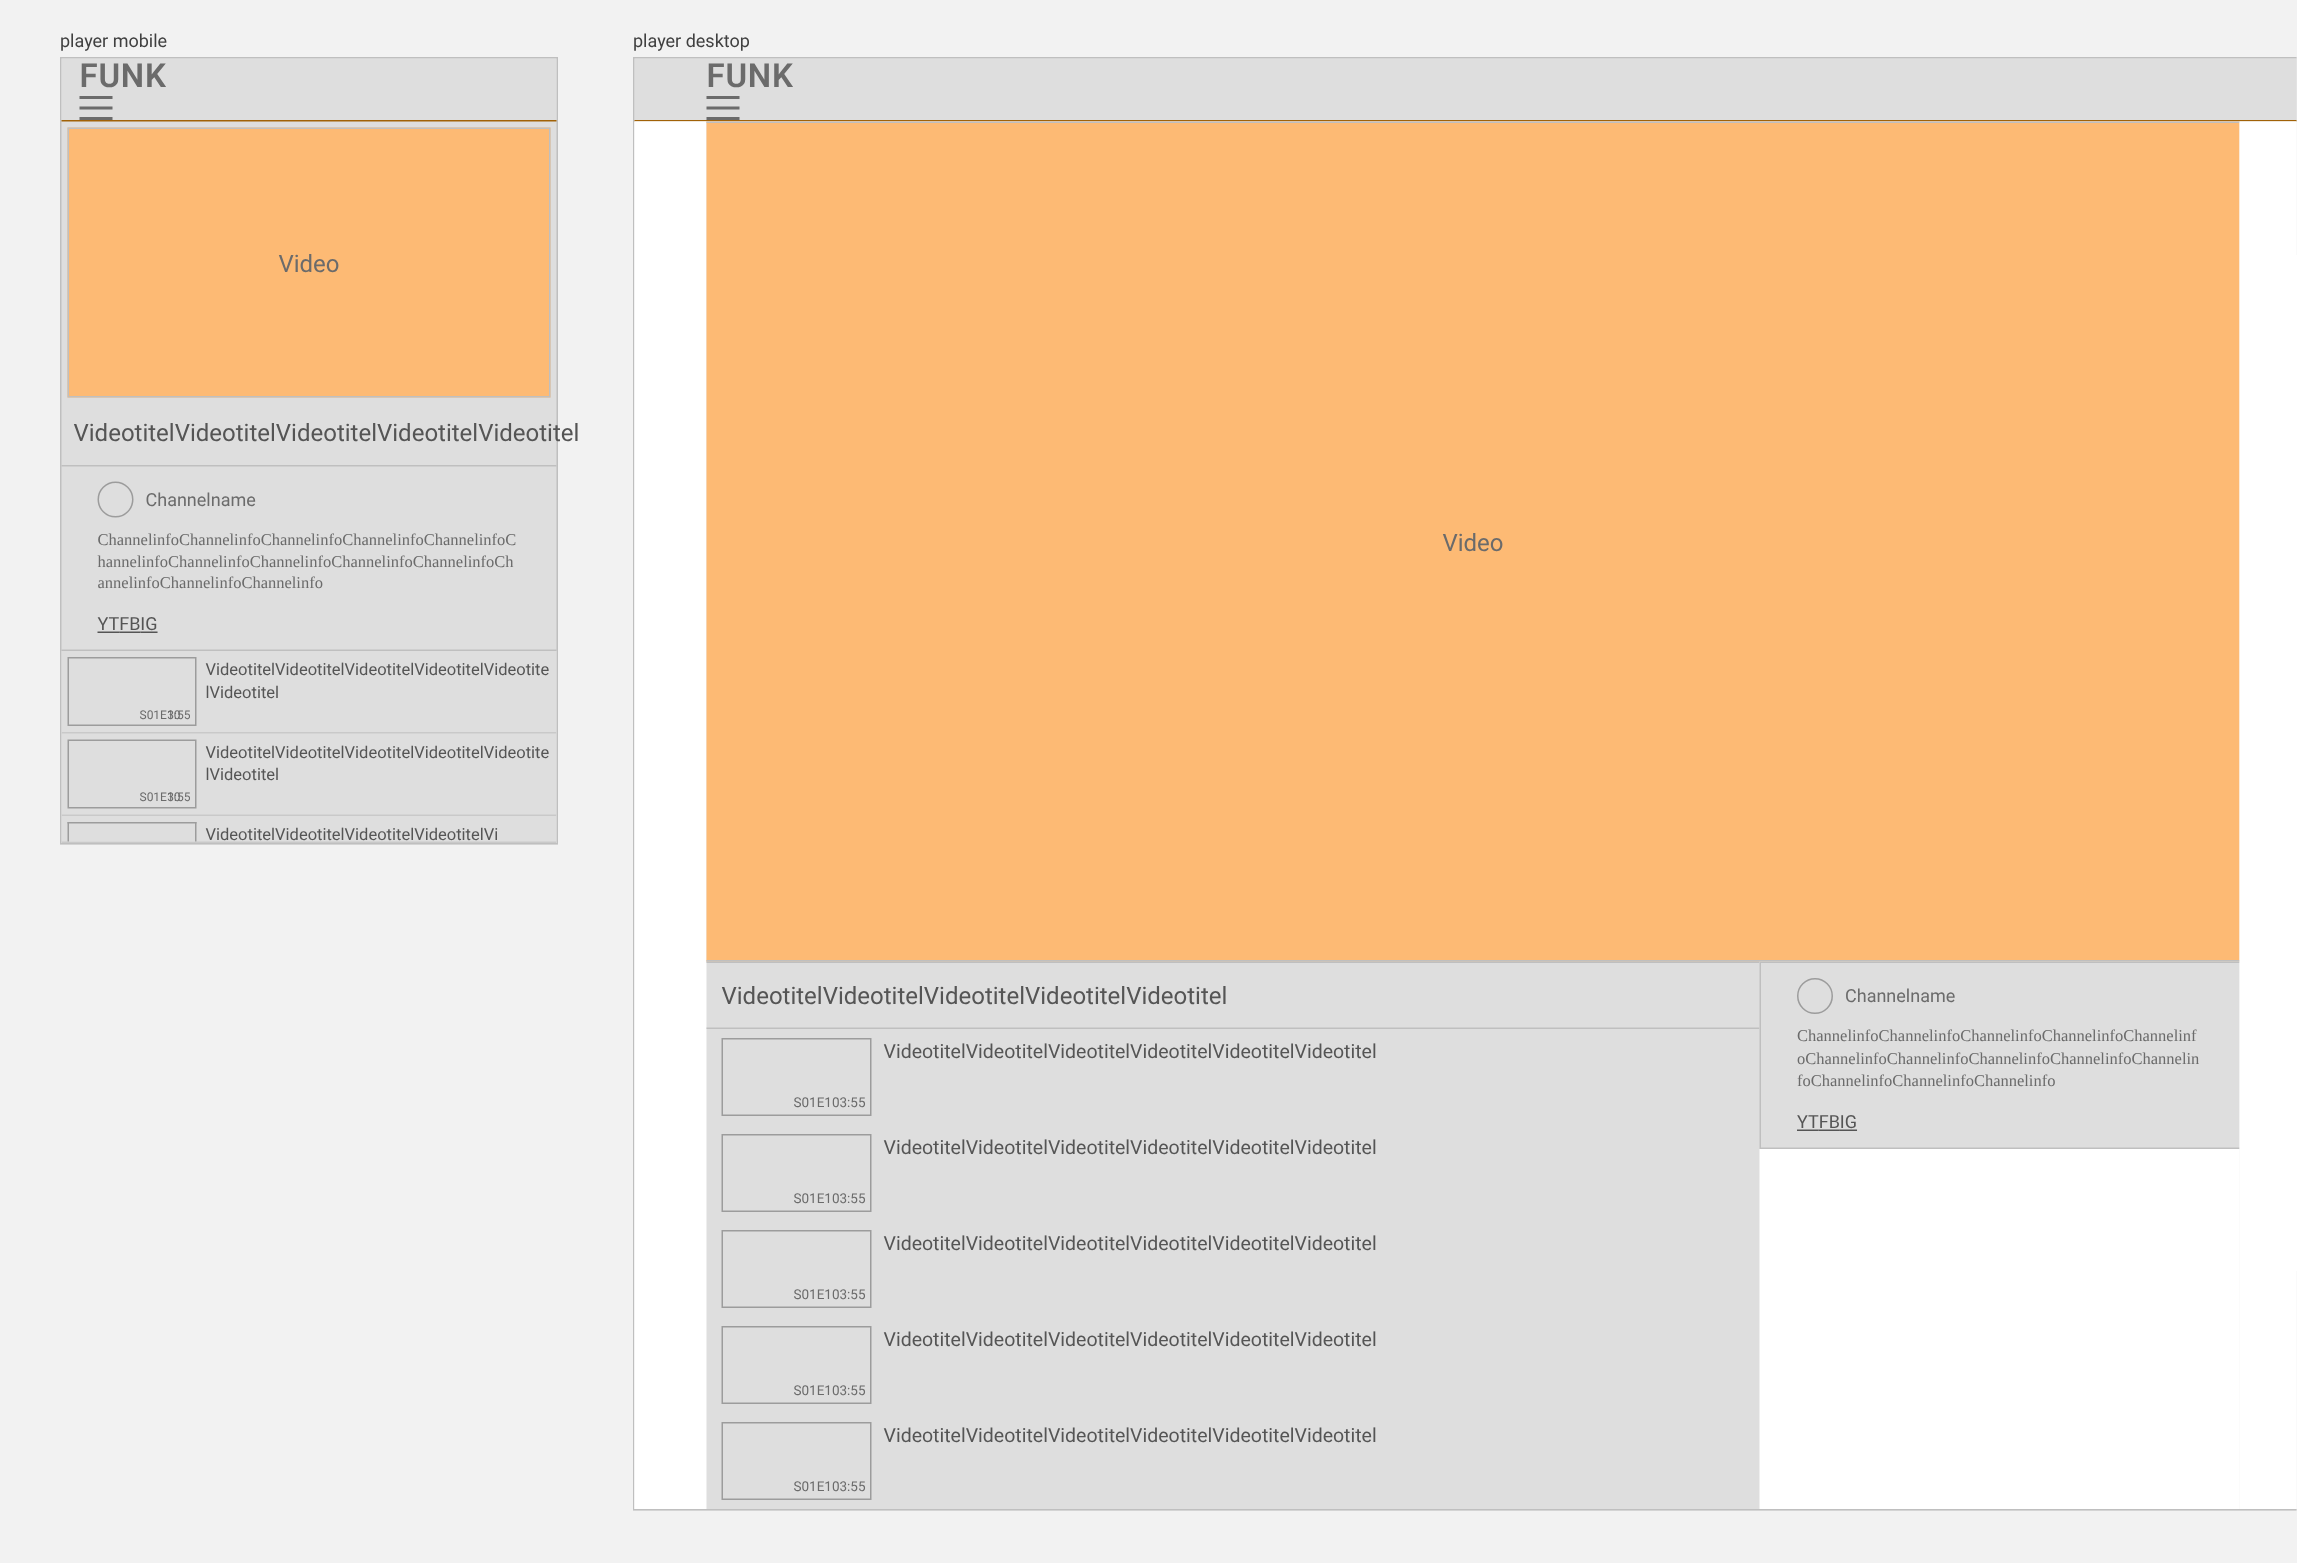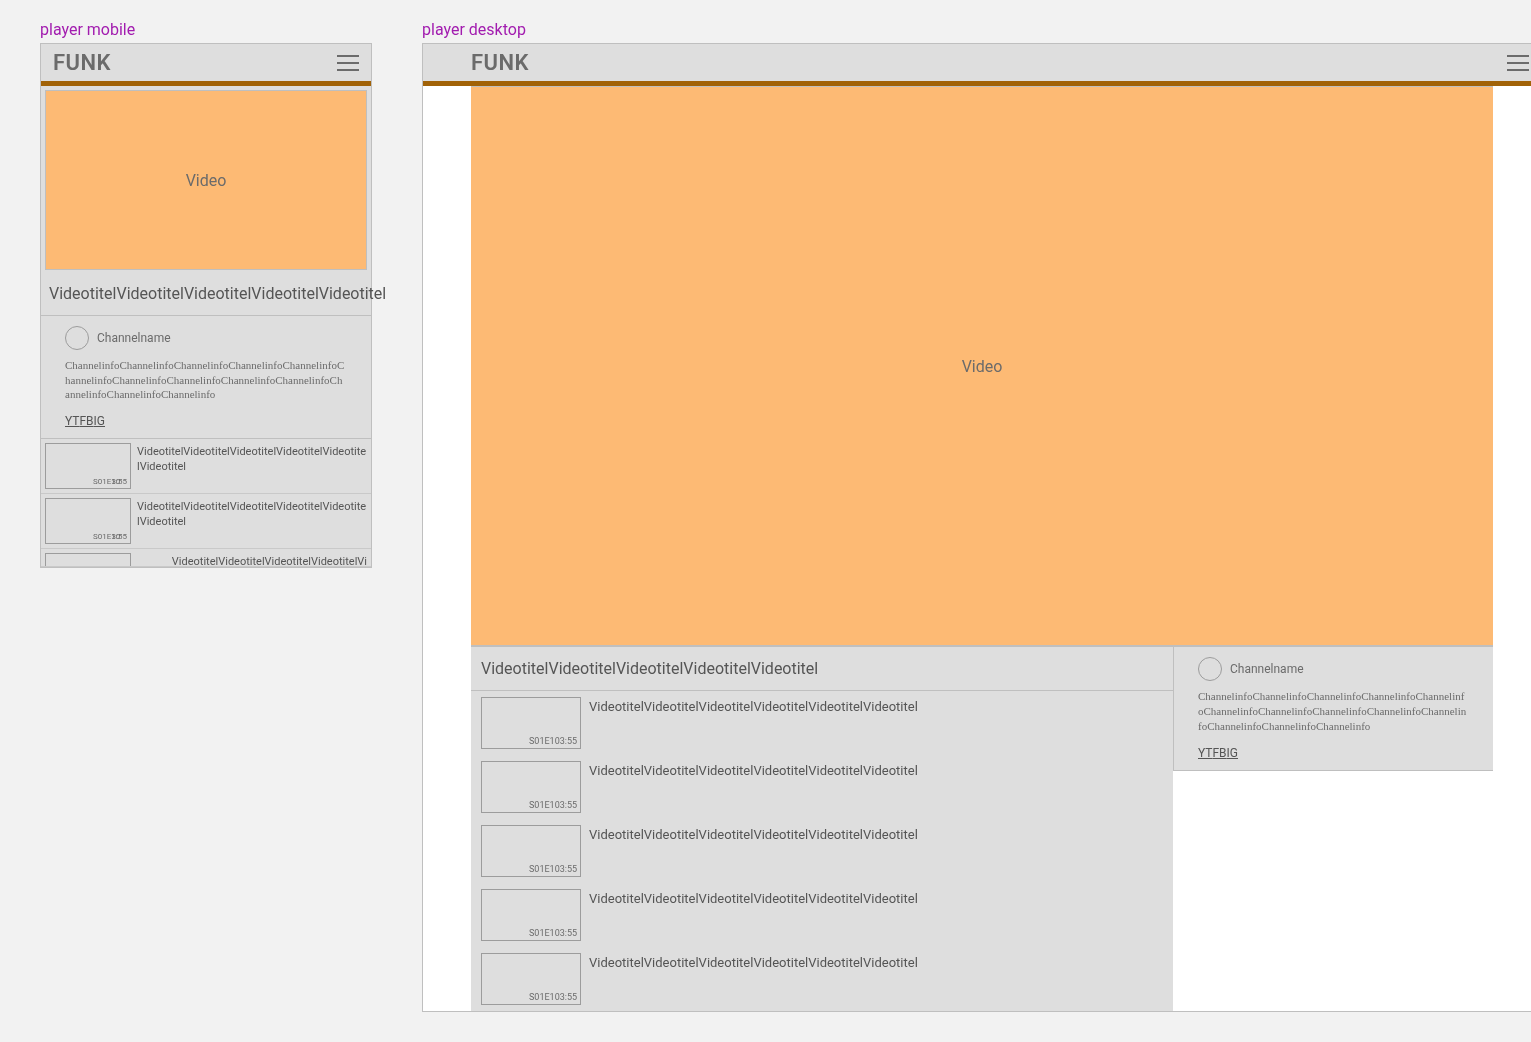--- a/index.html
+++ b/index.html
@@ -8,39 +8,40 @@
     font-family: -apple-system, BlinkMacSystemFont, "Segoe UI", Roboto, Helvetica, Arial, sans-serif;
     color: #6b6b6b;
     padding: 20px 40px;
   }
   .wrap {
     display: flex;
     gap: 50px;
     align-items: flex-start;
   }
   .frame-label {
-    font-size: 16px;
-    color: #a21caf;
+    font-size: 12px;
+    color: #404040;
     margin-bottom: 4px;
     font-weight: 400;
   }
   .frame {
     border: 1px solid #bfbfbf;
     background: #dedede;
   }
   .mobile { width: 332px; }
   .desktop { width: 1120px; }
   .topbar {
     height: 42px;
     display: flex;
-    align-items: center;
+    align-items: flex-start;
     justify-content: space-between;
     padding: 0 12px;
     background: #dedede;
-    border-bottom: 5px solid #a16207;
+    border-bottom: 1px solid #a16207;
+    flex-direction: column;
   }
   .logo {
     font-size: 22px;
     font-weight: 600;
     letter-spacing: 0.5px;
     color: #6b6b6b;
   }
   .desktop .topbar { padding-left: 48px; }
   .burger {
     width: 22px;
@@ -236,21 +237,21 @@
           </div>
           <div class="pl-title">VideotitelVideotitelVideotitelVideotitelVideotitelVideotitel</div>
         </div>
         <div class="pl-item">
           <div class="pl-thumb">
             <span class="pl-ep">S01E10</span>
             <span class="pl-dur">3:55</span>
           </div>
           <div class="pl-title">VideotitelVideotitelVideotitelVideotitelVideotitelVideotitel</div>
         </div>
-        <div class="pl-item truncated" style="height:18px;text-align:right;">
+        <div class="pl-item truncated" style="height:18px;">
           <div class="pl-thumb" style="height:14px;border-bottom:none;">
           </div>
           <div class="pl-title">VideotitelVideotitelVideotitelVideotitelVi</div>
         </div>
       </div>
     </div>
   </div>
 
   <div>
     <div class="frame-label">player desktop</div>

